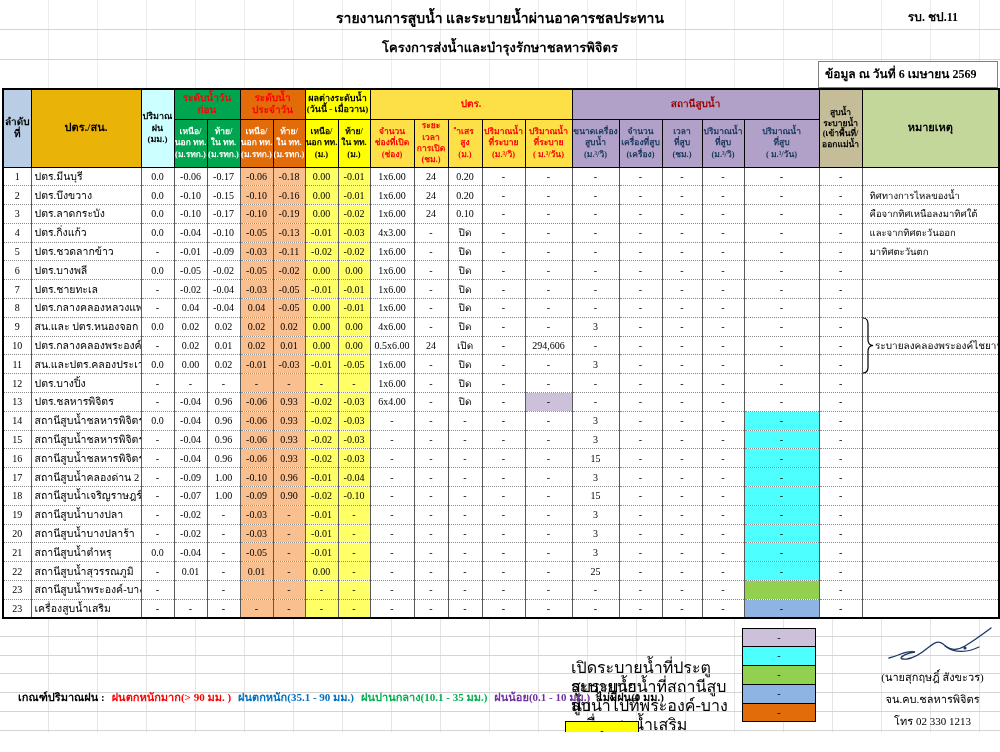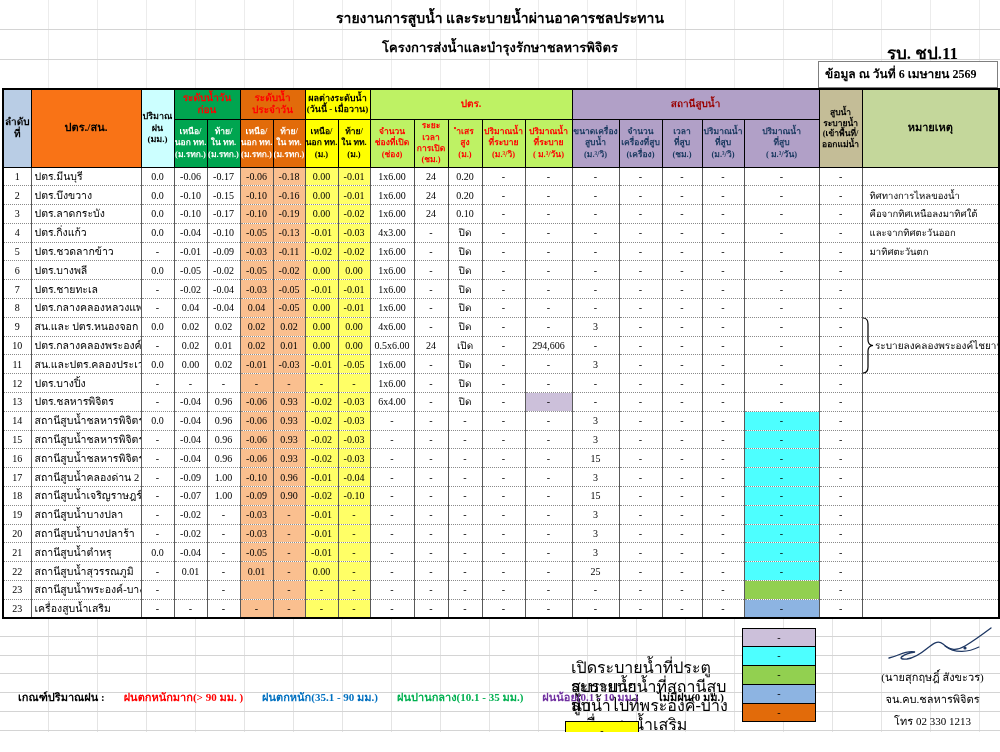--- a/index.html
+++ b/index.html
@@ -14,39 +14,39 @@
     background:
       repeating-linear-gradient(to bottom, transparent 0 29px, #d4d4d4 29px 30px),
       repeating-linear-gradient(to right, transparent 0 48px, #ececec 48px 49px);
   }
   .grid-bottom { top: 618px; height: 134px;
     background:
       repeating-linear-gradient(to bottom, transparent 0 17.8px, #d4d4d4 17.8px 18.8px),
       repeating-linear-gradient(to right, transparent 0 48px, #e4e4e4 48px 49px);
   }
   .title1 { position: absolute; top: 7px; left: 0; width: 100%; text-align: center; font-weight: bold; font-size: 14px; z-index: 2; }
-  .doc-code { position: absolute; top: 7px; right: 42px; font-weight: bold; font-size: 17px; z-index: 2; margin-top: 32px; }
+  .doc-code { position: absolute; top: 7px; right: 42px; font-weight: bold; font-size: 12px; z-index: 2; }
   .title2 { position: absolute; top: 37px; left: 0; width: 100%; text-align: center; font-weight: bold; font-size: 13px; z-index: 2; }
   .date-cell { position: absolute; top: 61px; left: 818px; width: 180px; height: 27px;
     border: 1px solid #7f7f7f; background: #fff; font-weight: bold; font-size: 12px;
     line-height: 25px; padding-left: 6px; z-index: 2; }
 
   table.main { position: absolute; top: 88px; left: 2px; width: 996px;
     border-collapse: collapse; table-layout: fixed; z-index: 1;
     border: 2px solid #000; }
   th { border: 1px solid #000; font-weight: bold; white-space: pre-line; vertical-align: middle; text-align: center; overflow: hidden; }
   .grow { height: 30px; font-size: 9px; line-height: 1.25; }
   .srow th { height: 48px; font-size: 8.5px; line-height: 1.35; }
   th.h-no   { background: #B9CDE5; font-size: 10px; }
-  th.h-name { background: #f97316; font-size: 11px; }
+  th.h-name { background: #eab308; font-size: 11px; }
   th.h-rain { background: #CCFFFF; font-size: 9px; }
   th.g-prev, th.s-prev { background: #00A550; }
   th.g-day,  th.s-day  { background: #E26B0A; margin-left: 20px; }
   th.g-diff, th.s-diff { background: #FFFF00; }
-  th.g-ptr,  th.s-ptr  { background: #bef264; }
+  th.g-ptr,  th.s-ptr  { background: #fde047; }
   th.g-pump, th.s-pump { background: #B1A0C7; }
   th.g-prev, th.g-day, th.g-ptr { color: #FF0000; font-size: 10px; }
   th.g-diff { color: #000; }
   th.g-pump { color: #990000; font-size: 10px; }
   th.s-prev, th.s-day { color: #fff; }
   th.s-diff { color: #000; }
   th.s-ptr  { color: #FF0000; }
   th.s-pump { color: #17375E; }
   th.h-inout  { background: #C4BD97; font-size: 8.5px; }
   th.h-remark { background: #C4D79B; font-size: 11px; }
@@ -70,21 +70,21 @@
   .legend { position: absolute; left: 565px; top: 628px; z-index: 2; }
   .legend-row { display: flex; height: 18.9px; align-items: stretch; }
   .legend-label { width: 177px; font-size: 16px; padding-left: 6px; line-height: 18.9px; margin-top: 31px; }
   .legend-swatch { width: 74px; border: 1px solid #000; margin-top: -1px;
     text-align: center; font-size: 10px; line-height: 18px; }
   .legend-row:first-child .legend-swatch { margin-top: 0; }
 
   .note1 { position: absolute; left: 18px; top: 666px; font-size: 11px; font-weight: bold; z-index: 2; white-space: nowrap; }
   .note1 .lbl { text-decoration: underline; }
   .note2 { position: absolute; left: 18px; top: 688px; font-size: 11px; font-weight: bold; z-index: 2; white-space: nowrap; }
-  .rain-seg { margin-left: 19px; }
+  .rain-seg { margin-left: 7px; }
 
   .sig-block { position: absolute; left: 855px; width: 155px; top: 618px; z-index: 2; text-align: center; }
   .sig-svg { position: absolute; left: 30px; top: 4px; }
   .sig-name  { position: absolute; top: 50px; width: 100%; font-size: 11px; }
   .sig-title { position: absolute; top: 72px; width: 100%; font-size: 11px; }
   .sig-phone { position: absolute; top: 94px; width: 100%; font-size: 11px; }
 </style>
 </head>
 <body>
 

